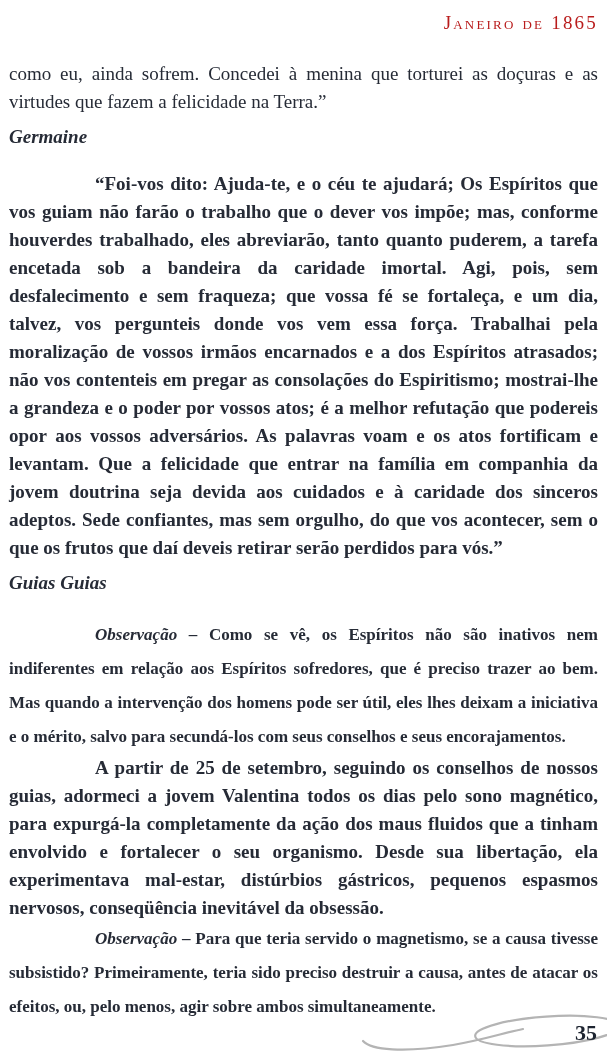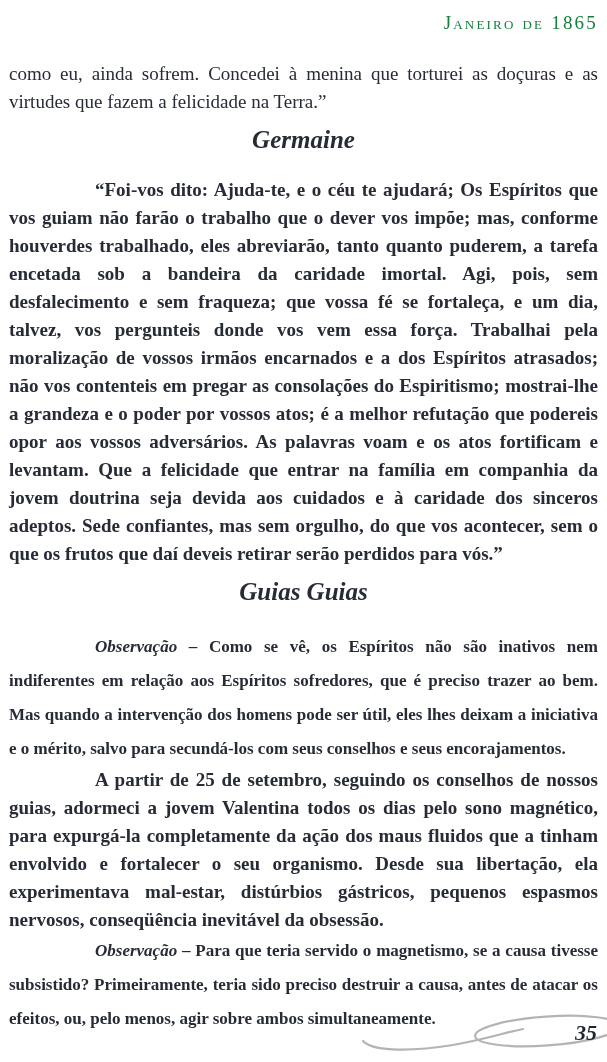--- a/index.html
+++ b/index.html
@@ -12,41 +12,41 @@
     box-sizing: border-box;
     font-family: "Liberation Serif", "DejaVu Serif", serif;
     color: #262b36;
   }
   .inner { padding: 12px 9px 0 9px; }
   .running-head {
     text-align: right;
     font-variant: small-caps;
     letter-spacing: 2.2px;
     font-size: 19px;
-    color: #15803d;
+    color: #b91c1c;
     margin: 0 0 26px 0;
   }
   p.body {
     font-size: 19px;
     line-height: 28px;
     text-align: justify;
     margin: 0;
   }
   p.obs {
     font-size: 17px;
     line-height: 34px;
     text-align: justify;
     margin: 0;
   }
   .indent { text-indent: 86px; font-weight: bold; }
   .sig {
-    text-align: center;
+    text-align: left;
     font-style: italic;
     font-weight: bold;
-    font-size: 25px;
+    font-size: 19px;
     margin: 10px 0 0 0;
   }
   .mb-sig1 { margin-bottom: 22px; }
   .mb-para2 { margin-bottom: 2px; }
   .mb-sig2 { margin-bottom: 24px; }
   .mb-obs1 { margin-bottom: 18px; }
   .mb-para3 { margin-bottom: 30px; }
   .mb-para1 { margin-bottom: 0; }
   .obs .obs-label { font-style: italic; }
   .footer {
@@ -58,21 +58,20 @@
   }
   .footer svg { position: absolute; right: 0; bottom: 0; }
   .page-number {
     position: absolute;
     right: 10px;
     bottom: 10px;
     font-weight: bold;
     font-size: 22px;
     color: #1d2430;
     font-family: "Liberation Serif", "DejaVu Serif", serif;
-    font-style: italic;
   }
 </style>
 </head>
 <body>
 
 <div class="page">
   <div class="inner">
 
     <div class="running-head">Janeiro de 1865</div>
 

